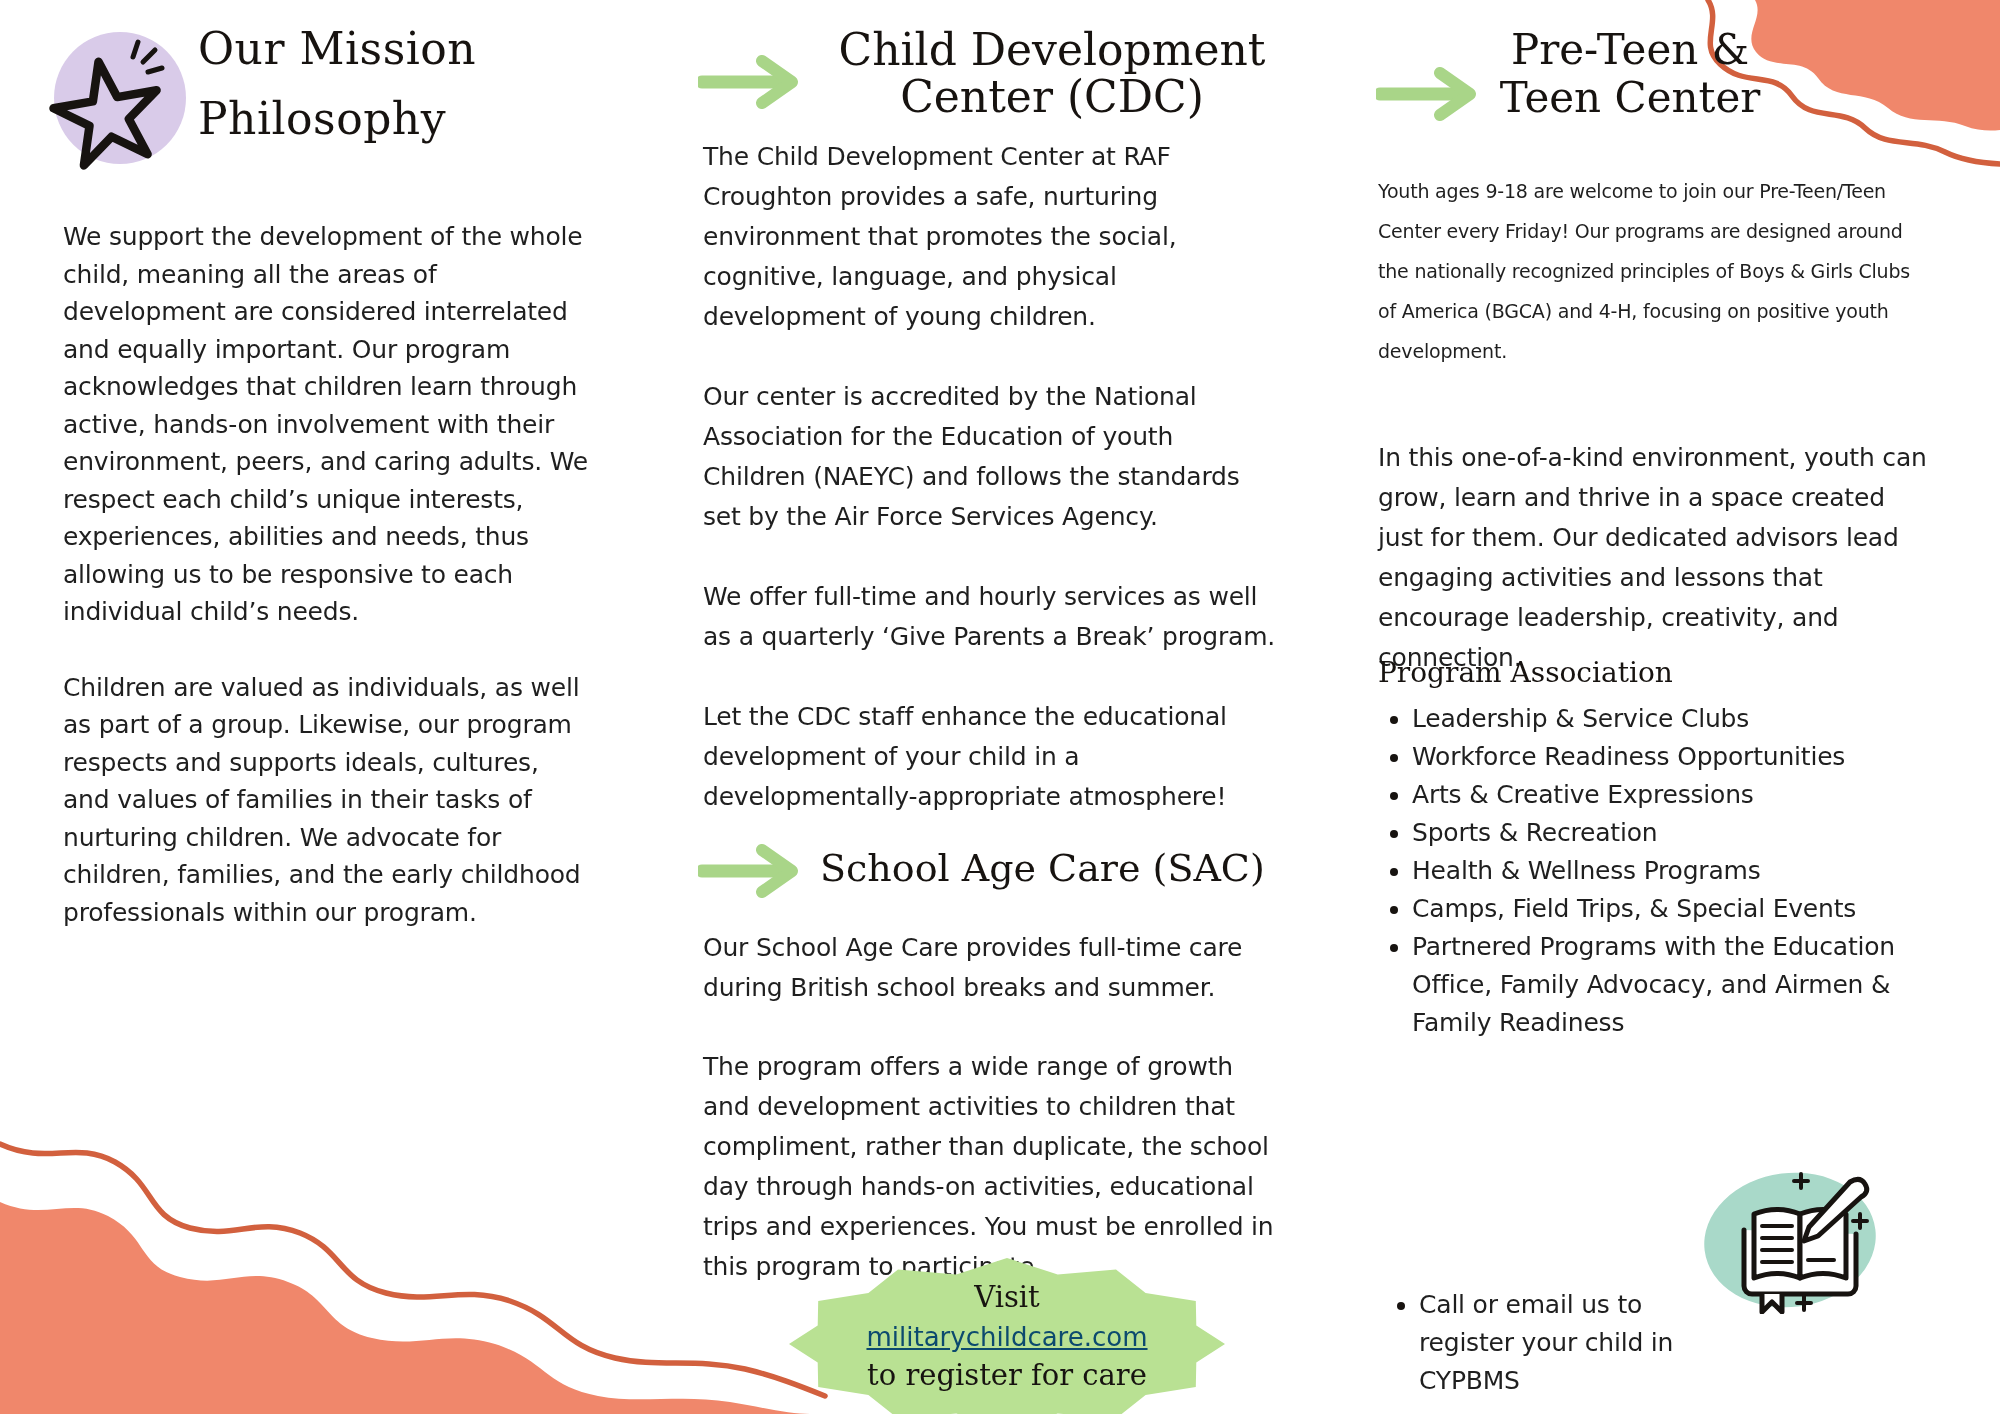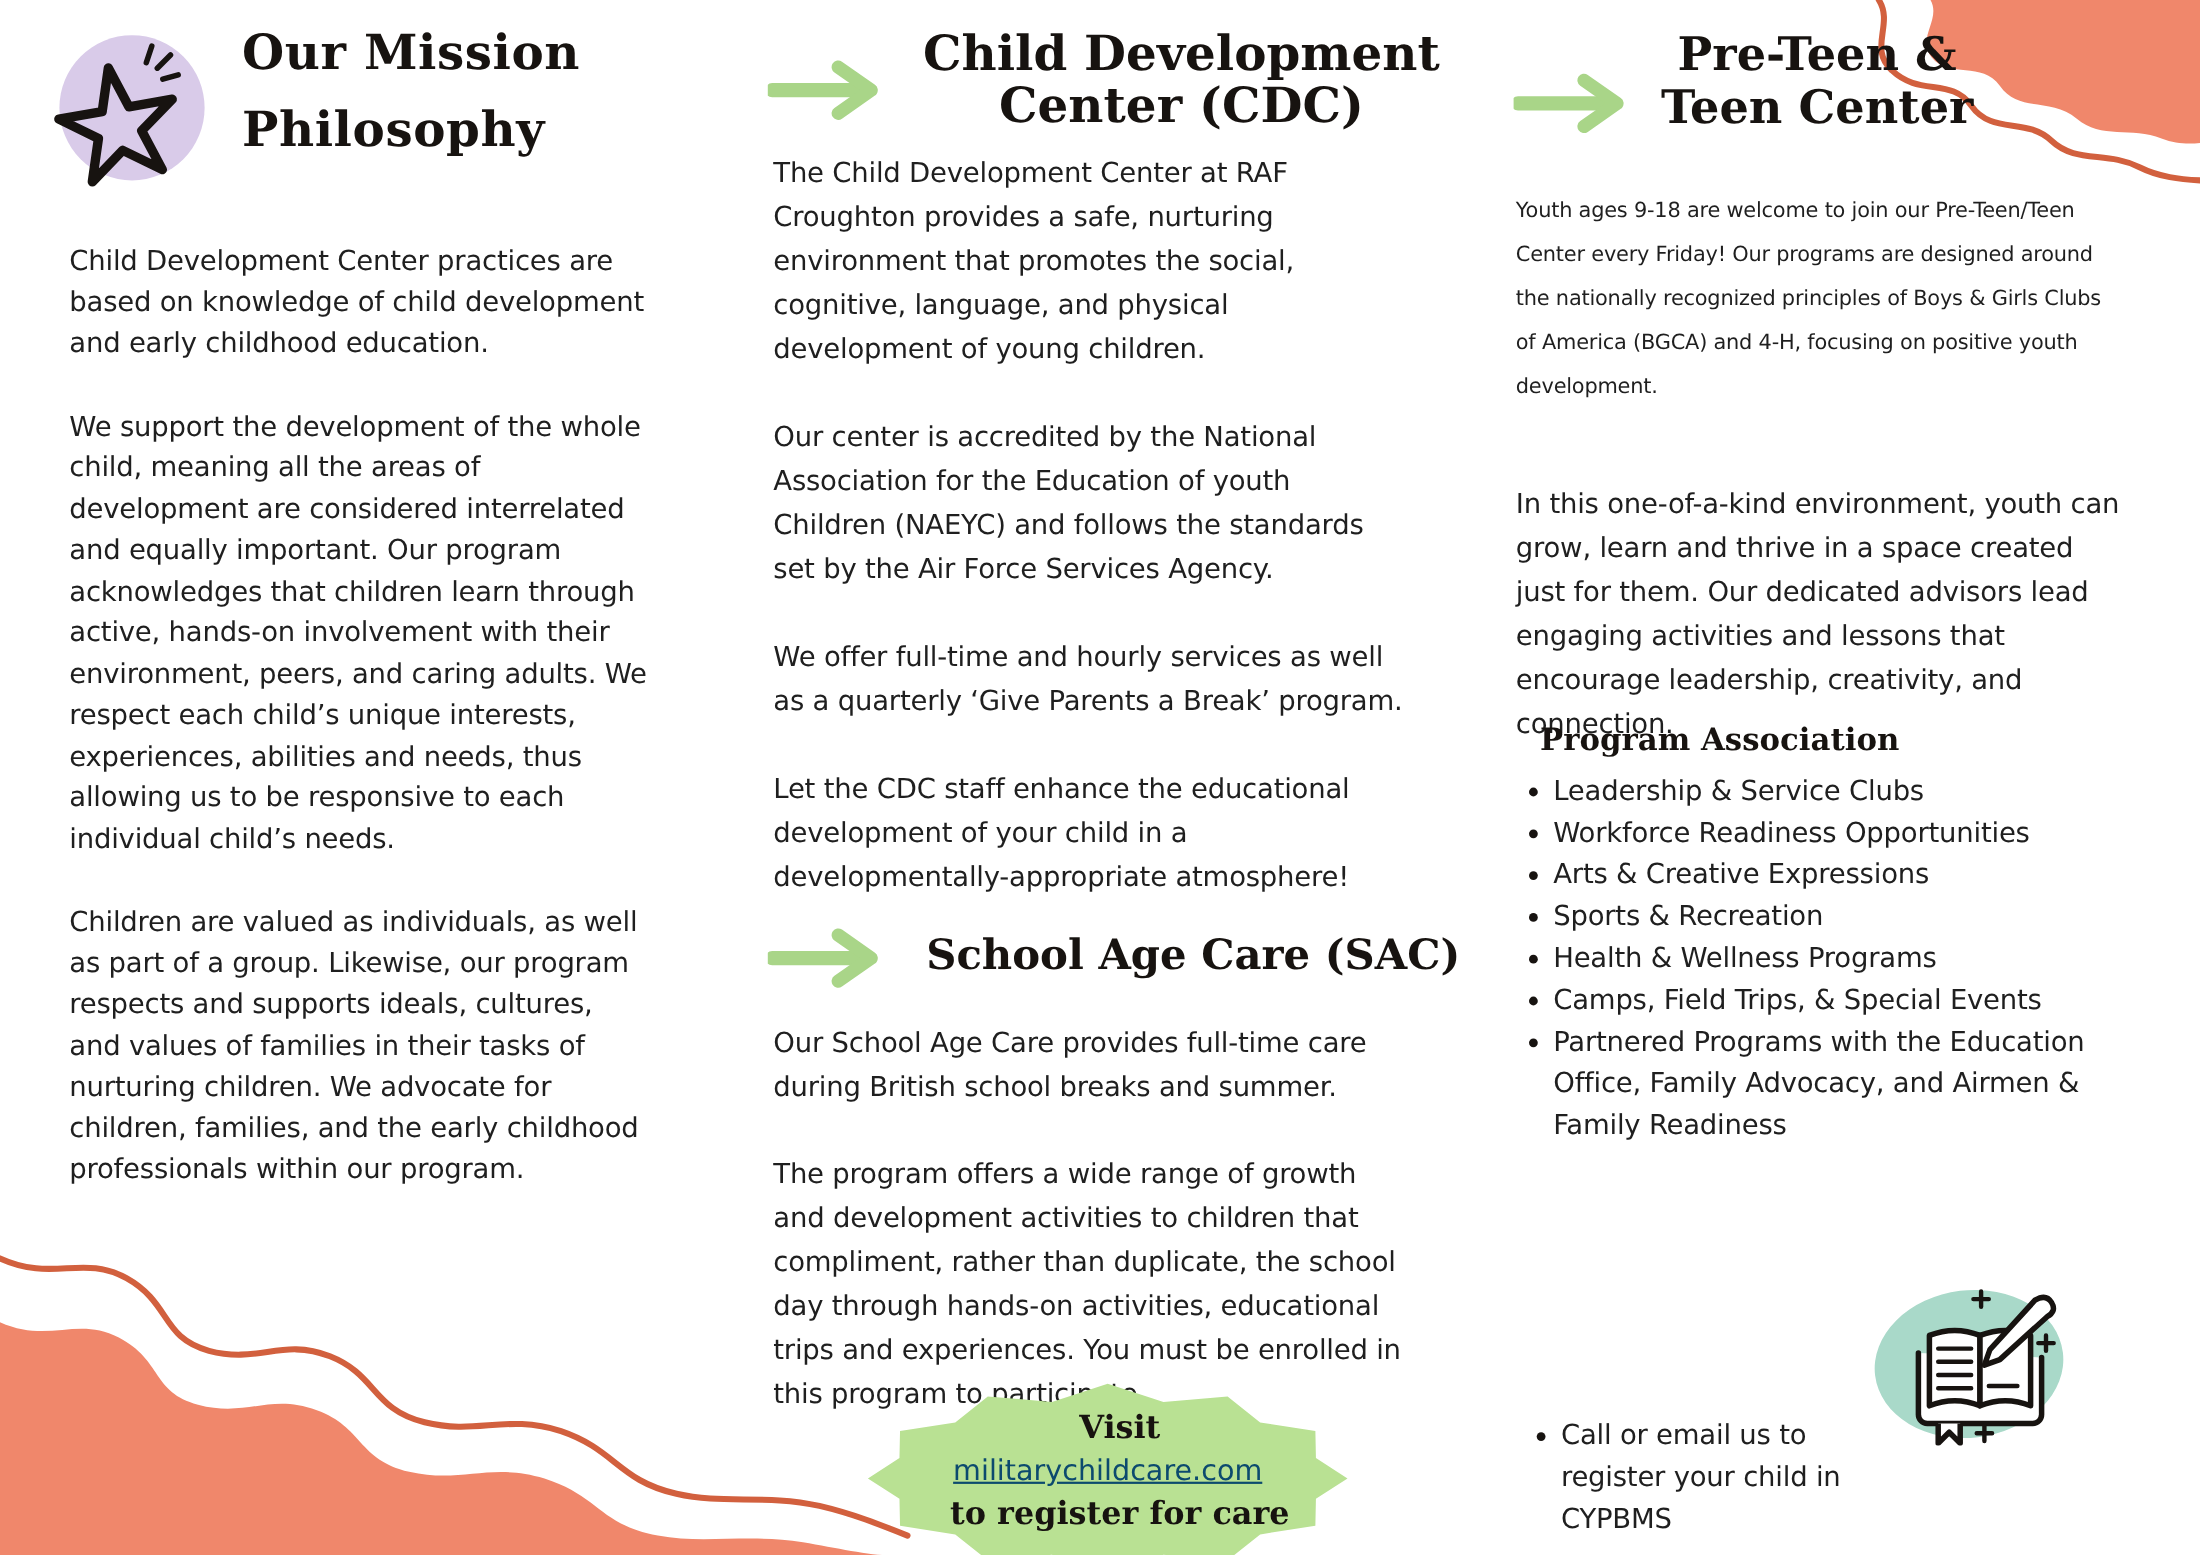--- a/index.html
+++ b/index.html
@@ -1,21 +1,21 @@
 <!DOCTYPE html>
 <html><head>
 <meta charset="utf-8">
 <style>
   html,body{margin:0;padding:0;}
   body{
     width:2000px;height:1414px;position:relative;overflow:hidden;
     background:#ffffff;color:#1f1f1f;
     font-family:"DejaVu Sans","Liberation Sans",sans-serif;
   }
-  .slab{font-family:"DejaVu Serif","Liberation Serif",serif;font-weight:700;color:#171310;margin-left:22px;}
+  .slab{font-family:"DejaVu Serif","Liberation Serif",serif;font-weight:400;color:#171310;}
   .abs{position:absolute;}
   
   .mission-title{left:198px;top:14px;width:430px;font-size:44px;line-height:70px;letter-spacing:.5px;}
   .left-body{left:63px;top:218px;width:525px;font-size:25px;line-height:37.5px;letter-spacing:-0.2px;}
   .left-body p{margin:0 0 38px 0;}
   
   .cdc-title{left:817px;top:26px;width:470px;font-size:44px;line-height:47px;text-align:center;}
   .mid-body{left:703px;top:137px;width:580px;font-size:25px;line-height:40px;letter-spacing:-0.2px;}
   .mid-body p{margin:0 0 40px 0;}
   .sac-title{left:820px;top:845px;width:520px;font-size:38px;line-height:46px;white-space:nowrap;}
@@ -65,21 +65,20 @@
   <polygon points="56.5,35.8 75.2,71.1 114.6,64.2 86.8,92.9 105.6,128.2 69.6,110.7 41.9,139.4 47.5,99.9 11.5,82.3 50.9,75.4" fill="none" stroke="#171310" stroke-width="8.5" stroke-linejoin="round"></polygon>
   <path d="M96,16 L91,31 M113,24 L101,36 M120,42 L106,46" fill="none" stroke="#171310" stroke-width="5" stroke-linecap="round"></path>
 </svg>
 
 <div class="abs slab mission-title">
   <div>Our Mission</div>
   <div>Philosophy</div>
 </div>
 
 <div class="abs left-body">
-  <p>Child Development Center practices are based on knowledge of child development and early childhood education.</p>
   <p>We support the development of the whole child, meaning all the areas of development are considered interrelated and equally important. Our program acknowledges that children learn through active, hands-on involvement with their environment, peers, and caring adults. We respect each child’s unique interests, experiences, abilities and needs, thus allowing us to be responsive to each individual child’s needs.</p>
   <p>Children are valued as individuals, as well as part of a group. Likewise, our program respects and supports ideals, cultures, and values of families in their tasks of nurturing children. We advocate for children, families, and the early childhood professionals within our program.</p>
 </div>
 
 <svg class="abs" style="left:698px;top:54px;width:106px;height:56px;" viewBox="0 0 106 56">
   <path d="M4,28 L86,28" stroke="#a9d588" stroke-width="13" stroke-linecap="round" fill="none"></path>
   <path d="M64,7 L94,28 L64,49" stroke="#a9d588" stroke-width="12" stroke-linecap="round" stroke-linejoin="round" fill="none"></path>
 </svg>
 
 <div class="abs slab cdc-title">

